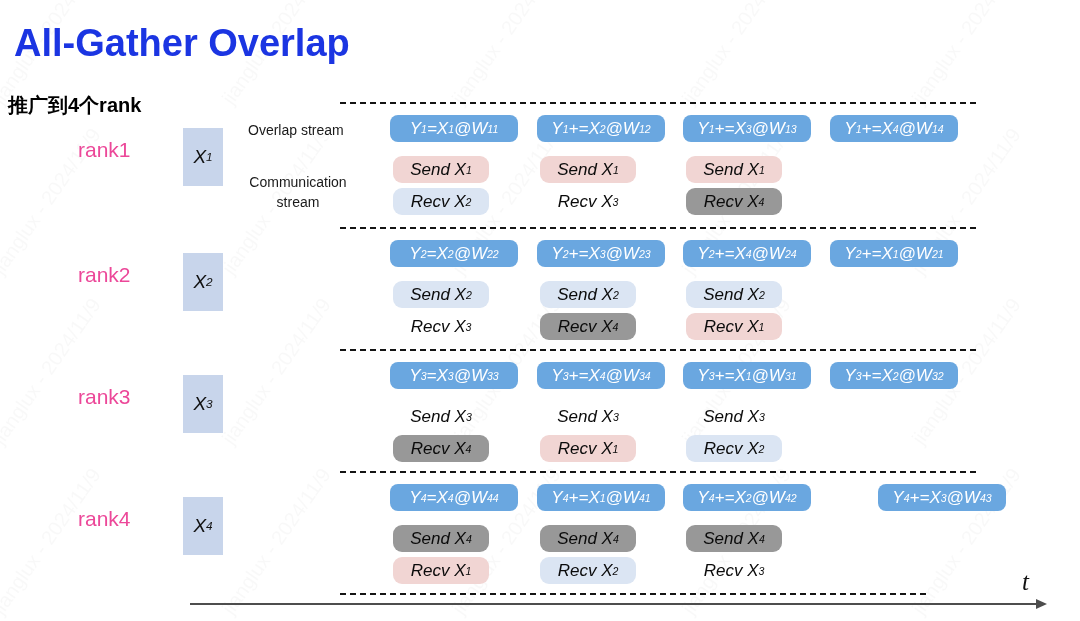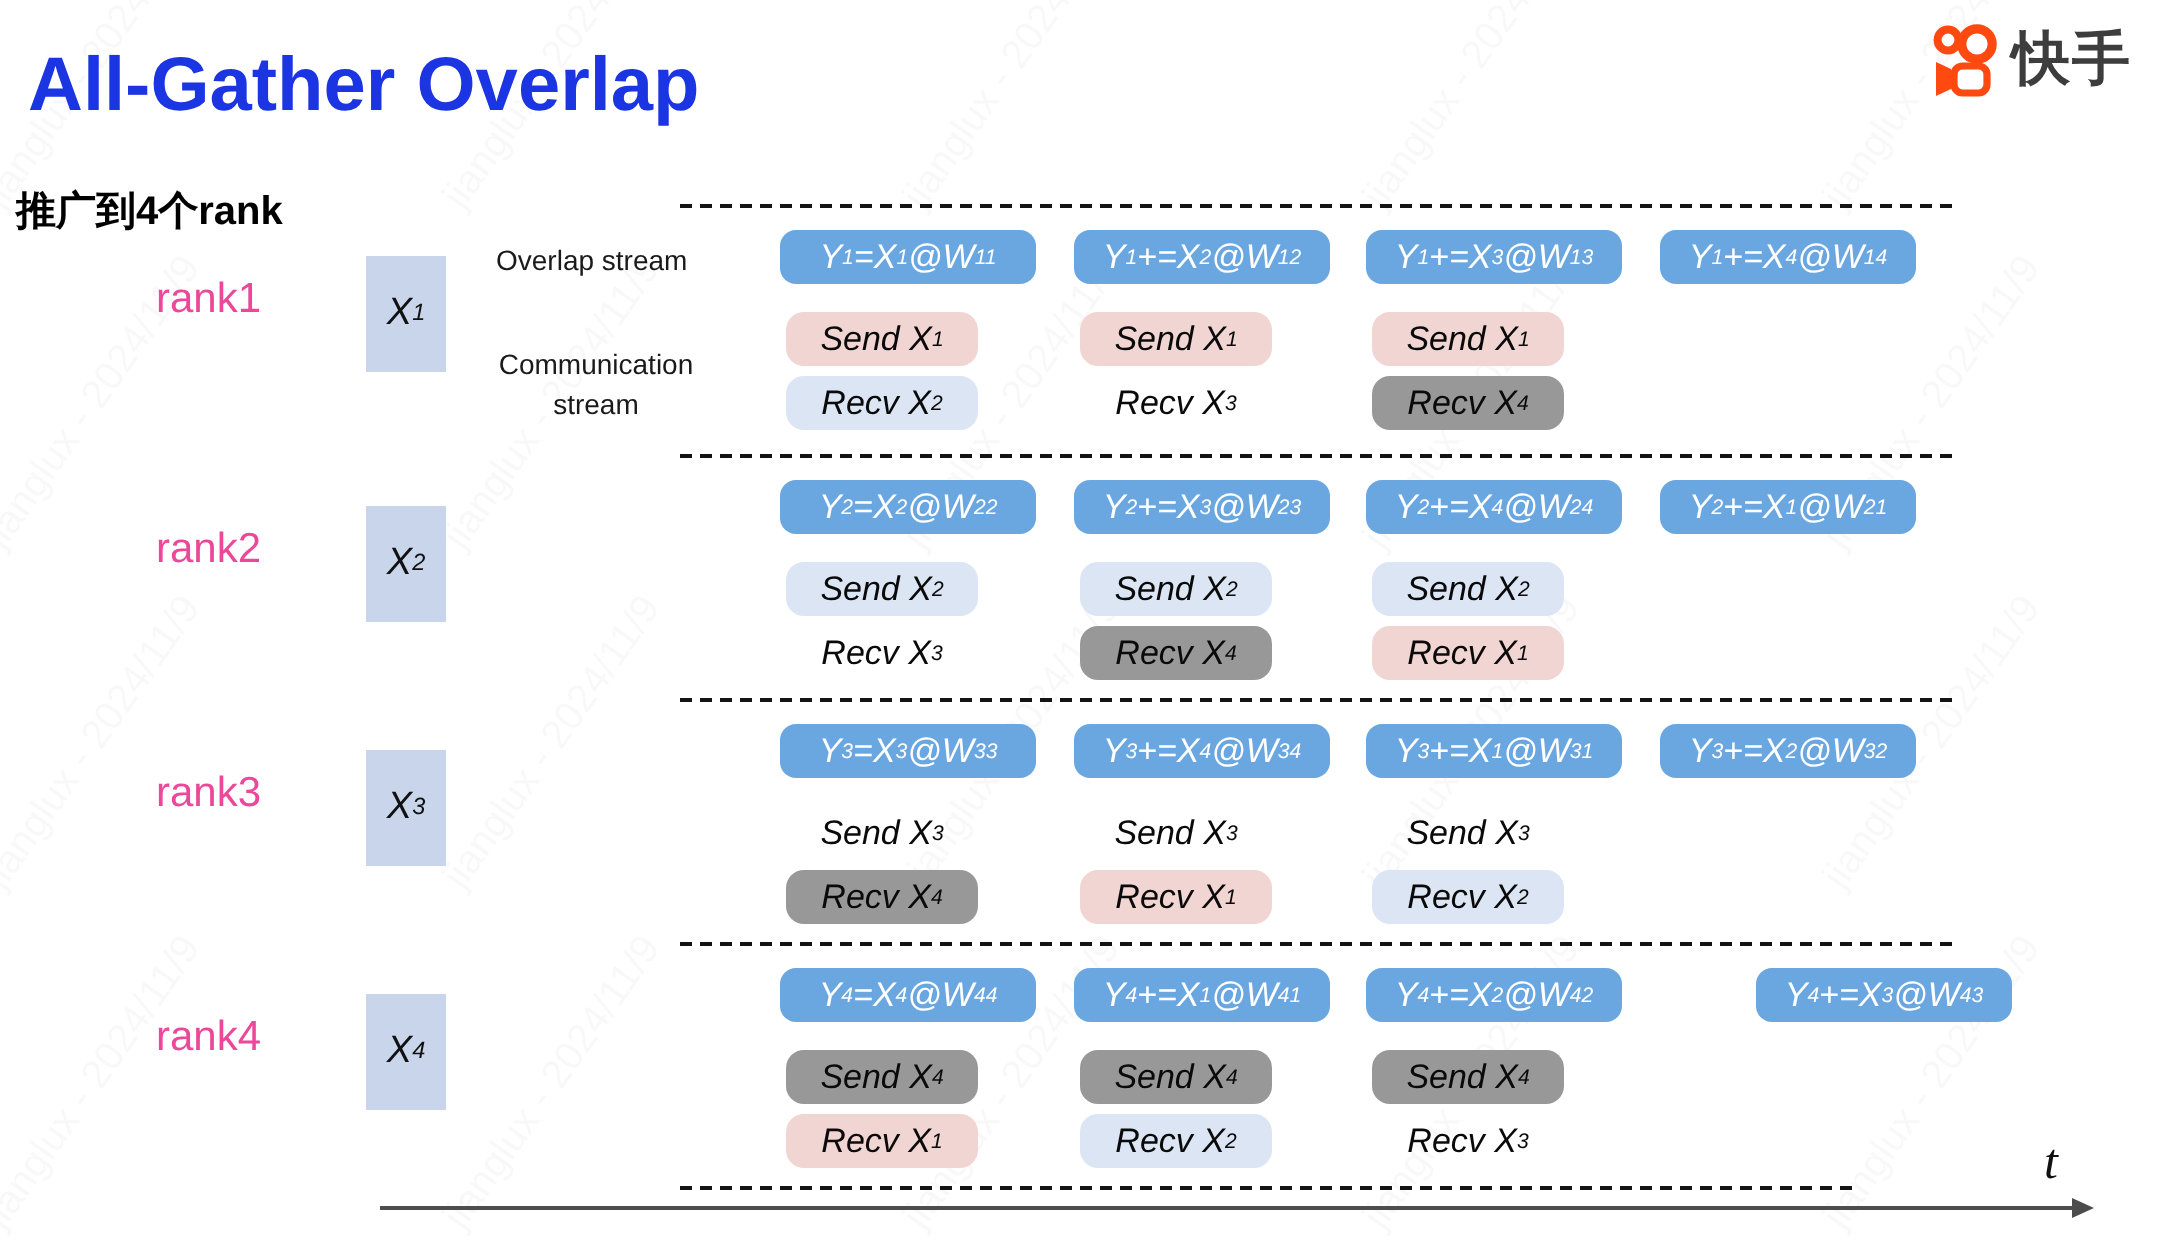--- a/index.html
+++ b/index.html
@@ -68,29 +68,20 @@
       <span style="left: 880px; top: 360px;">jianglux - 2024/11/9</span>
       <span style="left: -40px; top: 530px;">jianglux - 2024/11/9</span>
       <span style="left: 190px; top: 530px;">jianglux - 2024/11/9</span>
       <span style="left: 420px; top: 530px;">jianglux - 2024/11/9</span>
       <span style="left: 650px; top: 530px;">jianglux - 2024/11/9</span>
       <span style="left: 880px; top: 530px;">jianglux - 2024/11/9</span>
     </div>
 
   <h1 class="title">All-Gather Overlap</h1>
 
-  <div class="logo">
-    <svg width="40" height="40" viewBox="0 0 40 40">
-      <circle cx="11" cy="10" r="5.2" fill="none" stroke="#fe4a10" stroke-width="4"></circle>
-      <circle cx="25.5" cy="12" r="7.6" fill="none" stroke="#fe4a10" stroke-width="4.6"></circle>
-      <rect x="14" y="23" width="16.5" height="13.5" rx="4.2" fill="none" stroke="#fe4a10" stroke-width="3.6"></rect>
-      <path d="M12.5 24.5 L5 21 L5 38 L12.5 34.5 Z" fill="#fe4a10"></path>
-    </svg>
-    <span class="logo-text">快手</span>
-  </div>
 
   <div class="subtitle">推广到4个rank</div>
 
   <div class="stream-label compute-label">Overlap stream</div>
   <div class="stream-label comm-label">
     <span>Communication</span>
     <span>stream</span>
   </div>
 
   <div id="diagram">

